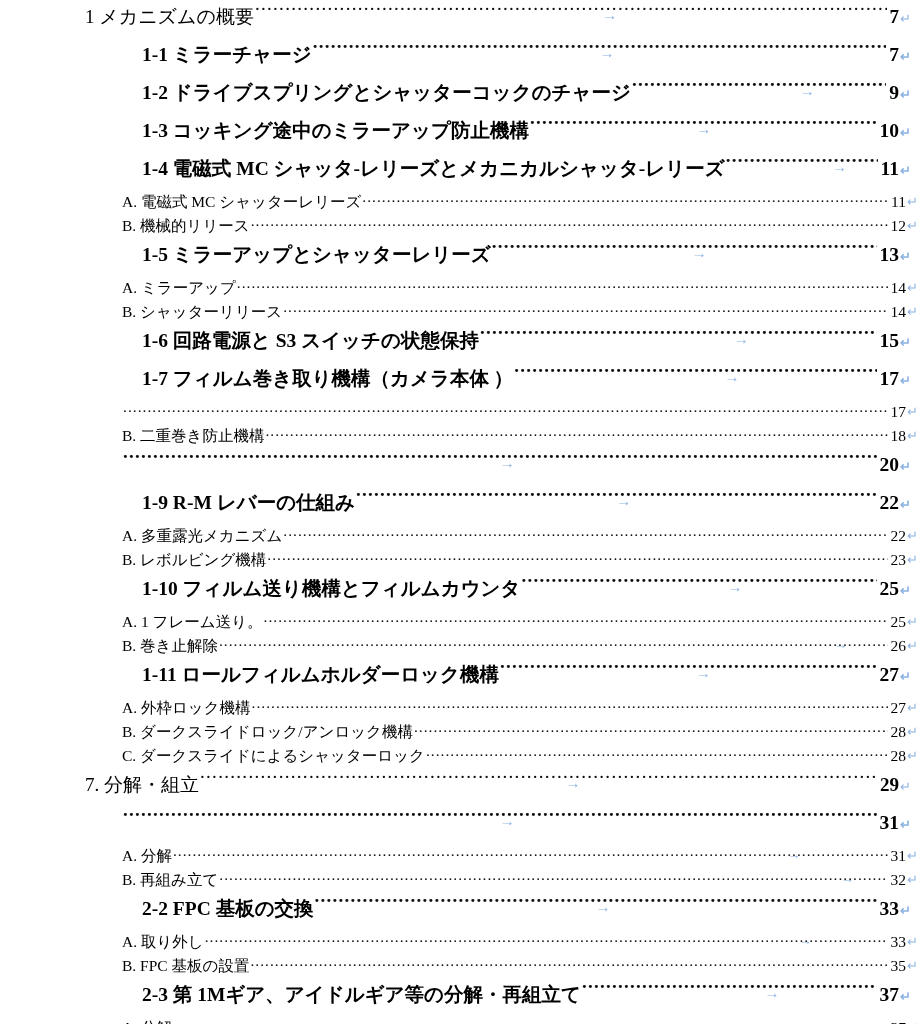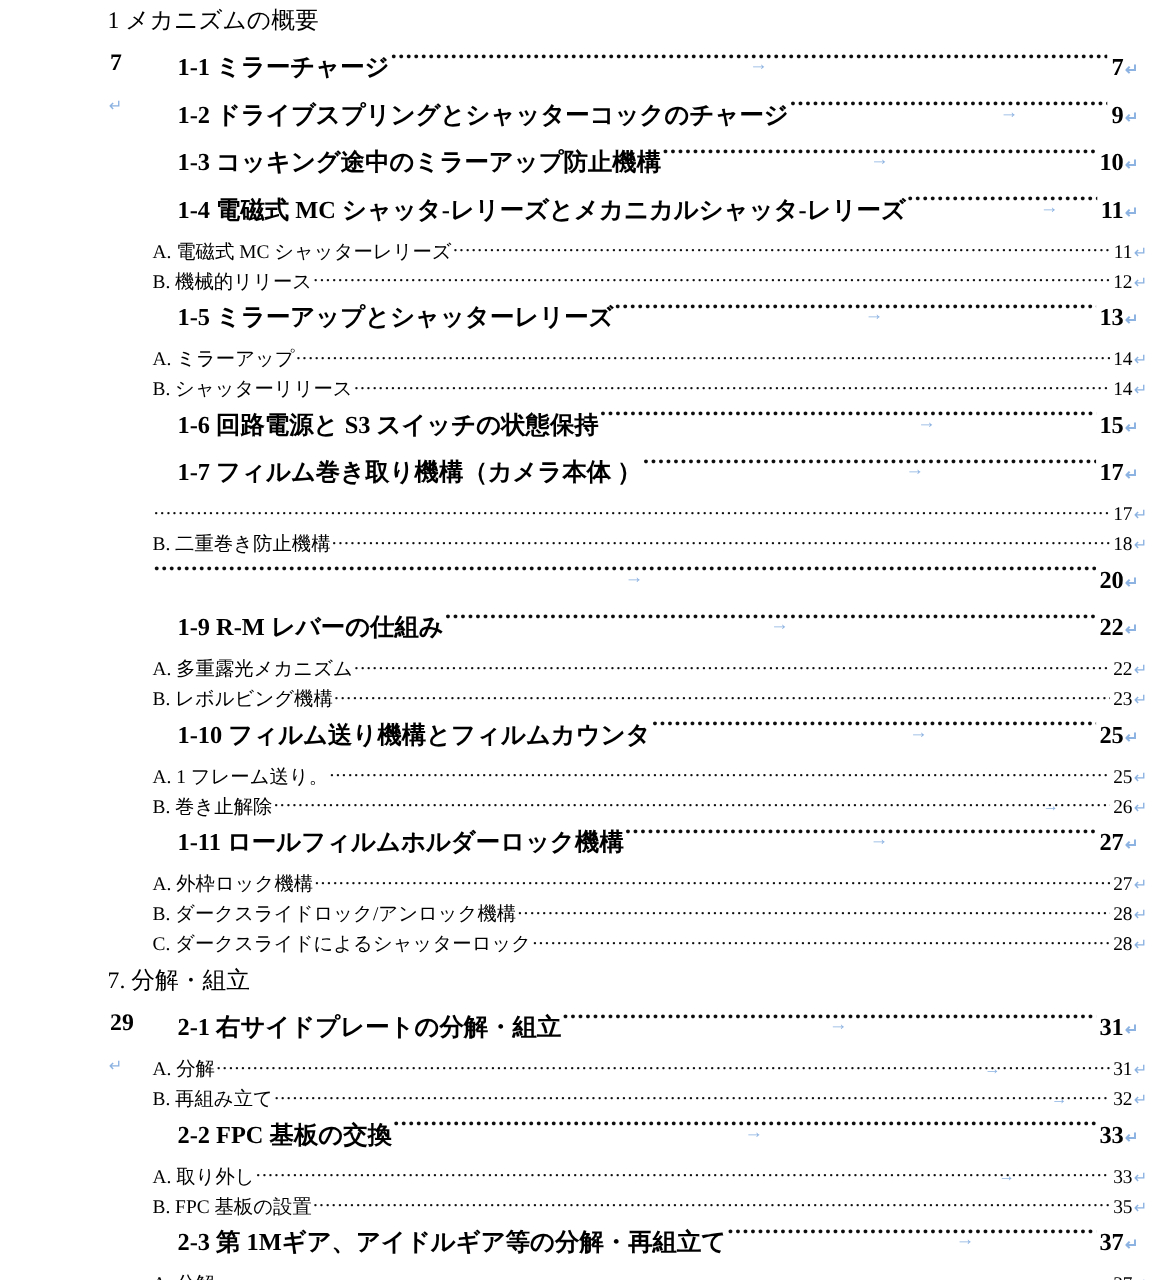--- a/index.html
+++ b/index.html
@@ -88,21 +88,20 @@
   }
 
   
   .lvl1 {
     padding-left: 85px;
     padding-right: 12px;
     font-size: 19px;
     font-weight: normal;
     height: 38px;
     line-height: 34px;
-    flex-direction: column;
   }
   .lvl1 .toc-text { font-size: 19px; }
   .lvl1 .leader::after { font-size: 19px; letter-spacing: 1.3px; }
   .lvl1 .pageno { font-size: 19px; font-weight: bold; }
   .lvl1 .tabmark { font-size: 15px; top: 3px; }
 
   
   .lvl2 {
     padding-left: 122px;
     padding-right: 12px;
@@ -311,21 +310,20 @@
     </div>
     <div class="toc-entry lvl1">
       <span class="toc-text">7. 分解・組立</span>
       <span class="leader">
         <span class="tabmark" style="left: 54%;">→</span>
       </span>
       <span class="pageno">29</span>
       <span class="ret">↵</span>
     </div>
     <div class="toc-entry lvl2">
-      <span class="toc-text">2-1 右サイドプレートの分解・組立</span>
       <span class="leader">
         <span class="tabmark" style="left: 50%;">→</span>
       </span>
       <span class="pageno">31</span>
       <span class="ret">↵</span>
     </div>
     <div class="toc-entry lvl3">
       <span class="toc-text">A. 分解</span>
       <span class="leader">
         <span class="tabmark" style="left: 86%;">→</span>

